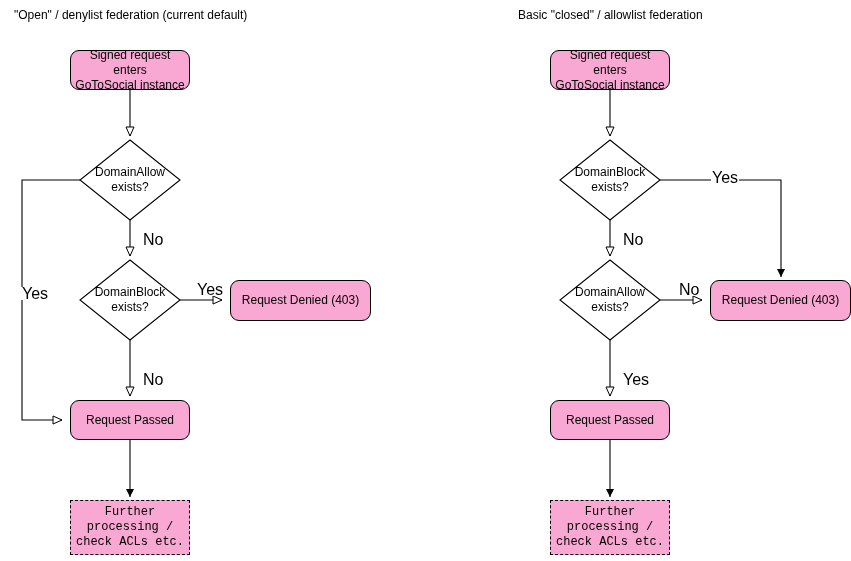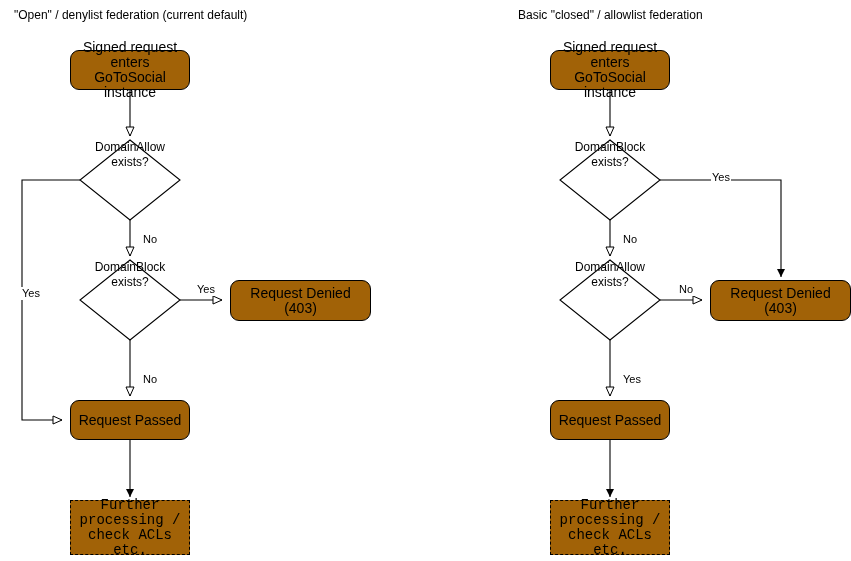--- a/index.html
+++ b/index.html
@@ -25,62 +25,63 @@
     color: #000000;
     white-space: nowrap;
   }
   .node {
     position: absolute;
     box-sizing: border-box;
     display: flex;
     align-items: center;
     justify-content: center;
     text-align: center;
-    font-size: 14px;
+    font-size: 12px;
     line-height: 15px;
     color: #000000;
-    background: #a16207;
+    background: #f9a8d4;
   }
   .node-rounded {
     border: 1px solid #000000;
     border-radius: 9px;
   }
   .node-dashed {
     border: 1px dashed #000000;
     border-radius: 0;
     font-family: Liberation Mono, monospace;
   }
   .node-label {
     display: block;
     padding: 0 4px;
     white-space: pre-line;
   }
   .diamond-wrap {
     position: absolute;
     display: flex;
+    align-items: center;
     justify-content: center;
   }
   .diamond-wrap svg {
     position: absolute;
     left: 0;
     top: 0;
     overflow: visible;
   }
   .diamond-text {
     position: relative;
     z-index: 2;
     font-size: 12px;
     line-height: 15px;
     text-align: center;
     color: #000000;
     white-space: pre-line;
   }
   .edge-label {
     position: absolute;
-    font-size: 11px;
+    font-size: 16px;
     line-height: 13px;
     color: #000000;
     background: #ffffff;
     padding: 0 1px;
     white-space: nowrap;
   }
   .edge-layer {
     position: absolute;
     left: 0;
     top: 0;

